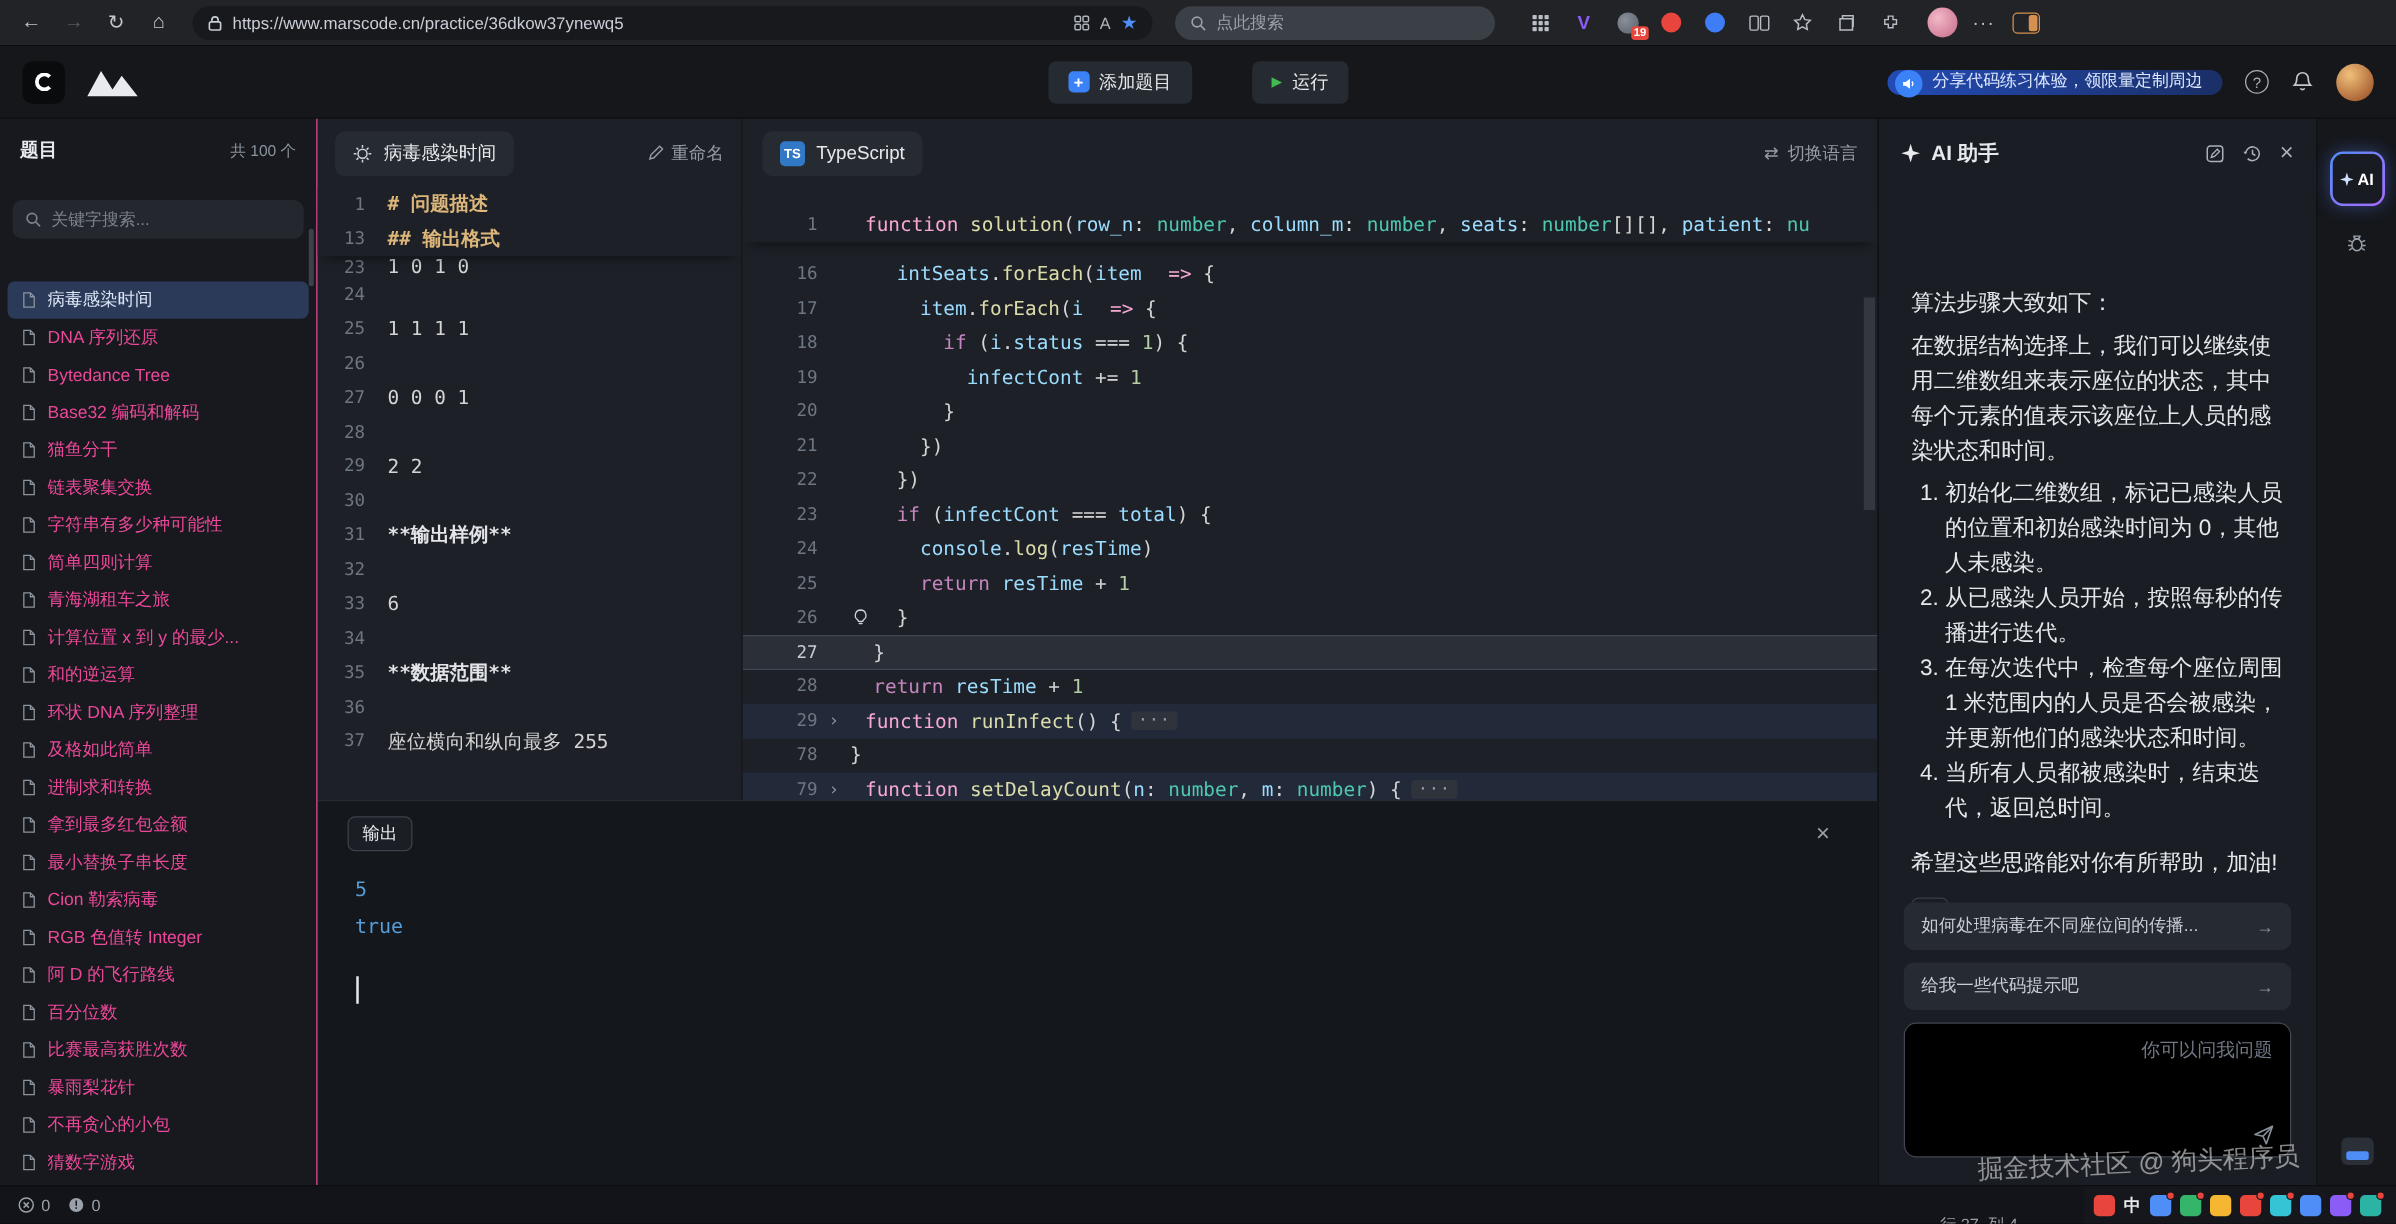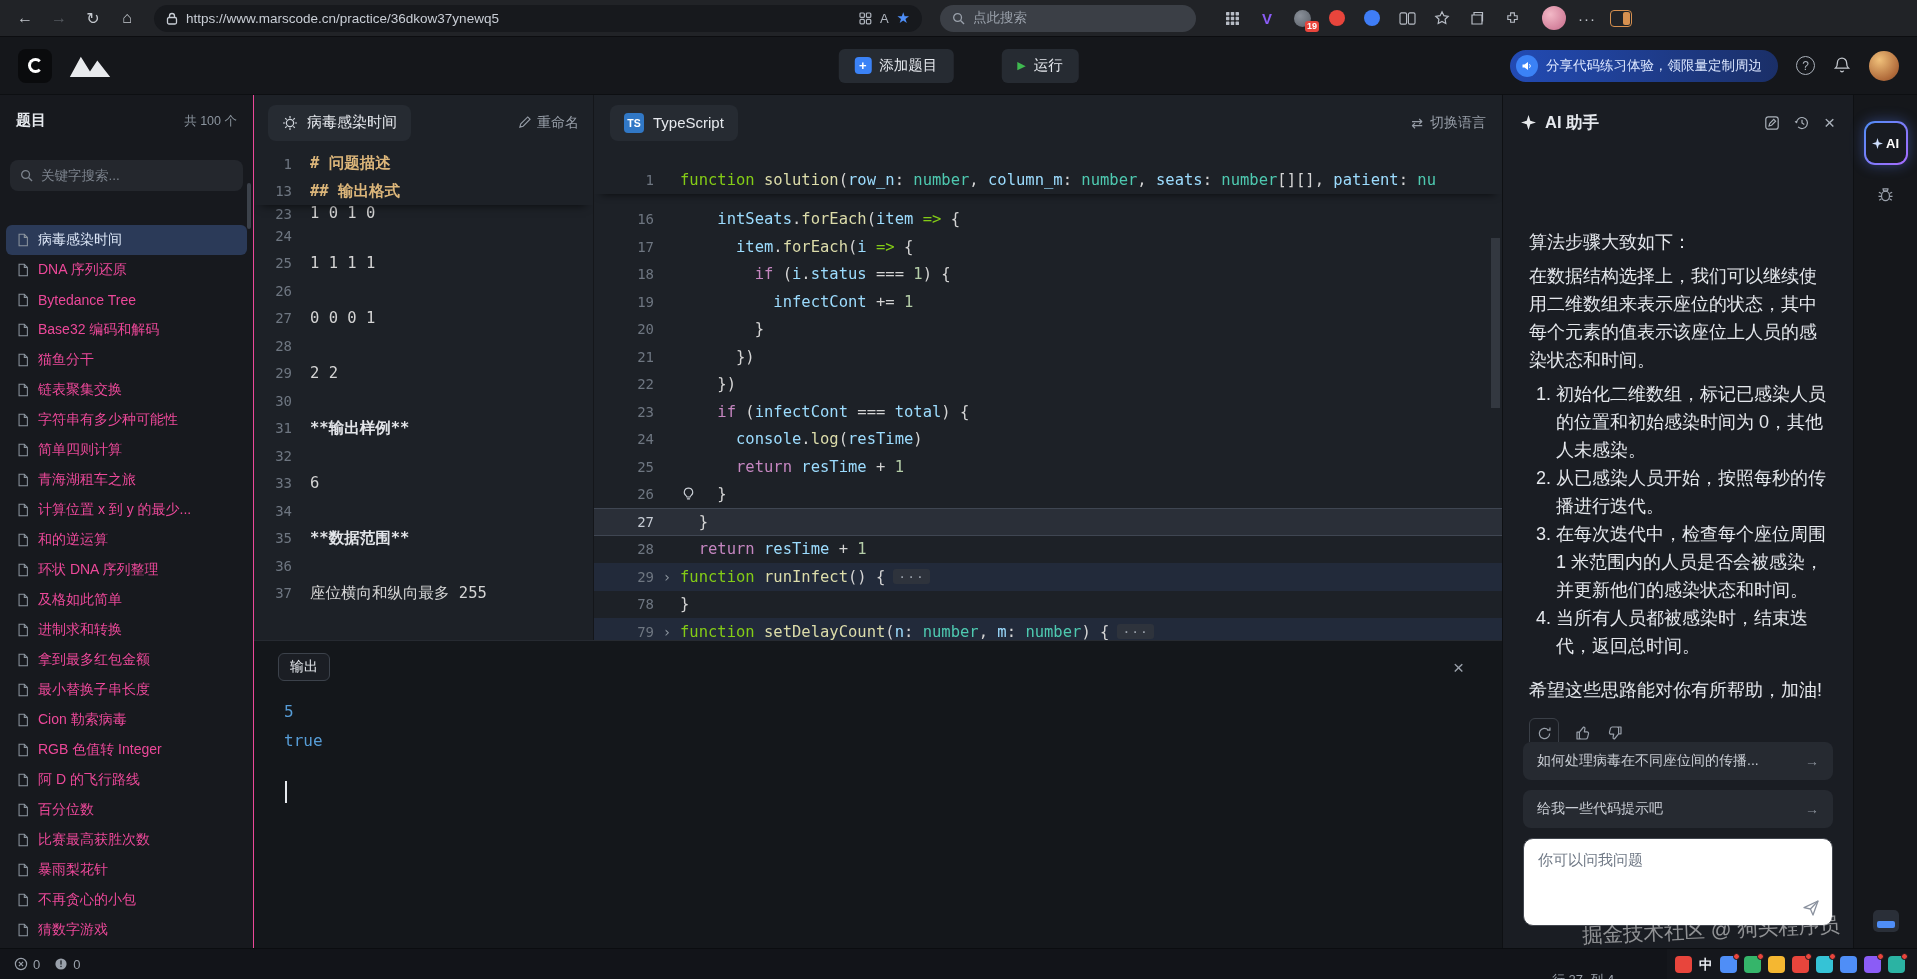--- a/index.html
+++ b/index.html
@@ -31,21 +31,21 @@
   
   .app-header{height:58px;background:#15171b;display:flex;align-items:center;padding:0 18px;position:relative;border-bottom:1px solid #0d0f12;}
   .logo-sq{width:34px;height:34px;background:#0a0b0d;border-radius:8px;display:flex;align-items:center;justify-content:center;flex:none;}
   .logo-arc{width:15px;height:15px;border:3.2px solid #fff;border-radius:50%;border-right-color:transparent;display:block;}
   .mars-logo{margin-left:16px;flex:none;}
   .header-center{position:absolute;left:50%;top:50%;transform:translate(-50%,-50%);display:flex;gap:48px;}
   .hbtn{display:flex;align-items:center;gap:8px;height:34px;padding:0 16px;background:#262b32;border:none;border-radius:6px;color:#e6e9ee;font-size:14.5px;font-family:inherit;white-space:nowrap;cursor:pointer;}
   .plus-ic{width:17px;height:17px;background:#3b82f6;border-radius:4px;color:#fff;font-size:13px;font-weight:700;display:flex;align-items:center;justify-content:center;}
   .play-ic{color:#3fb950;font-size:11px;}
   .header-right{margin-left:auto;display:flex;align-items:center;gap:18px;}
-  .banner{height:32px;border-radius:16px;background:linear-gradient(90deg,rgba(38,88,219,.8),rgba(33,76,196,.45));display:flex;align-items:center;gap:8px;padding:0 16px 0 6px;font-size:13.5px;color:#dce7ff;white-space:nowrap;}
+  .banner{height:20px;border-radius:16px;background:linear-gradient(90deg,rgba(38,88,219,.8),rgba(33,76,196,.45));display:flex;gap:8px;padding:0 16px 0 6px;font-size:13.5px;color:#dce7ff;white-space:nowrap;}
   .banner-ic{width:22px;height:22px;border-radius:50%;background:#3b82f6;display:flex;align-items:center;justify-content:center;flex:none;}
   .help-ic{width:19px;height:19px;border:1.5px solid #aab1ba;border-radius:50%;color:#aab1ba;font-size:12px;display:flex;align-items:center;justify-content:center;}
   .bell-wrap{display:flex;}
   .avatar{width:30px;height:30px;border-radius:50%;background:radial-gradient(circle at 35% 30%,#f0c07a,#b06a3a 70%,#7a4a28);}
 
   
   .workspace{display:flex;height:853px;}
 
   .sidebar{width:254px;background:#17191e;display:flex;flex-direction:column;position:relative;border-right:1px solid #ec4899;gap:20px;}
   .sb-head{display:flex;align-items:baseline;padding:16px 16px 10px;}
@@ -87,21 +87,21 @@
   .cline{display:flex;height:27.5px;align-items:center;position:relative;}
   .ln-g{width:60px;flex:none;text-align:right;color:#6e7681;font-size:14px;}
   .fold-z{width:26px;flex:none;text-align:center;color:#8b949e;font-size:14px;}
   .ctext{white-space:pre;}
   .cur{background:#2a2f38;box-shadow:inset 0 1px 0 #3f4652, inset 0 -1px 0 #3f4652;}
   .cur .ln-g{color:#c6ccd4;}
   .hlrow{background:rgba(70,110,190,.13);}
   .fold-mark{margin-left:8px;color:#9aa1ab;background:#2e333c;border-radius:3px;padding:0 5px;font-size:13px;letter-spacing:1px;}
   .bulb{position:absolute;left:88px;top:6px;display:flex;}
   .ep-vscroll{position:absolute;right:2px;top:72px;width:9px;height:170px;background:rgba(110,118,129,.28);}
-  .tk-kw{color:#84cc16;} .tk-ctl{color:#c586c0;} .tk-fn{color:#dcdcaa;} .tk-var{color:#9cdcfe;}
+  .tk-kw{color:#f9a8d4;margin-left:12px;} .tk-ctl{color:#c586c0;} .tk-fn{color:#dcdcaa;} .tk-var{color:#9cdcfe;}
   .tk-typ{color:#4ec9b0;} .tk-num{color:#b5cea8;} .tk-pln{color:#d4d4d4;}
 
   .output-panel{flex:1;background:#14171b;border-top:1px solid #262a31;display:flex;flex-direction:column;overflow:hidden;}
   .op-head{display:flex;align-items:center;padding:12px 20px 0 24px;flex:none;}
   .op-tab{border:1px solid #3c424b;border-radius:6px;padding:4px 11px;font-size:14px;color:#e6e9ee;background:#1b1e24;}
   .op-close{margin-left:auto;color:#9aa1ab;font-size:19px;margin-right:18px;line-height:1;}
   .op-body{padding:16px 0 0 30px;font-family:"DejaVu Sans Mono","Liberation Mono",monospace;font-size:16px;flex:1;}
   .oline{color:#569cd6;line-height:29px;white-space:pre;}
   .op-caret{display:block;width:2px;height:22px;background:#e6e9ee;margin-top:26px;margin-left:1px;}
 
@@ -114,21 +114,21 @@
   .ai-body{flex:1;padding:78px 26px 0;font-size:18px;line-height:28px;color:#e4e7ec;overflow:hidden;}
   .ai-body .ai-p + .ai-p{margin-top:6px;}
   .ai-ol{margin:6px 0 0;padding-left:27px;}
   .ai-closing{margin-top:16px;}
   .ai-actions{display:flex;align-items:center;gap:16px;margin-top:14px;color:#9aa1ab;}
   .ai-act{display:flex;align-items:center;justify-content:center;}
   .ai-act.boxed{width:30px;height:30px;border:1px solid #3a3f47;border-radius:6px;}
   .ai-foot{padding:0 20px 22px;flex:none;}
   .chip{height:38px;background:#262a31;border-radius:8px;display:flex;align-items:center;padding:0 14px;color:#c9cdd4;font-size:14px;margin-bottom:10px;white-space:nowrap;overflow:hidden;}
   .chip-arrow{margin-left:auto;color:#8b929c;padding-left:8px;}
-  .ai-input{height:88px;border:1px solid #42464e;border-radius:10px;background:#ffffff;position:relative;padding:12px 14px;}
+  .ai-input{height:108px;border:1px solid #42464e;border-radius:10px;background:#000000;position:relative;padding:12px 14px;text-align:right;}
   .ai-ph{color:#6f7885;font-size:15px;}
   .ai-send{position:absolute;right:12px;bottom:8px;color:#8a919e;display:flex;}
 
   .right-strip{width:64px;background:#15171b;border-left:1px solid #0e1013;display:flex;flex-direction:column;align-items:center;padding:26px 0 16px;}
   .ai-fab{width:44px;height:44px;border-radius:11px;display:flex;align-items:center;justify-content:center;gap:3px;font-size:13px;font-weight:700;color:#fff;
           background:linear-gradient(#181b21,#181b21) padding-box,linear-gradient(135deg,#4f8ef7,#a86bff) border-box;
           border:2px solid transparent;box-shadow:0 0 14px rgba(90,130,255,.4);}
   .strip-ic{margin-top:20px;display:flex;}
   .strip-bottom{margin-top:auto;width:26px;height:22px;border-radius:5px;background:#2a2f38;position:relative;}
   .strip-bottom::after{content:"";position:absolute;left:4px;right:4px;bottom:4px;height:7px;border-radius:2px;background:#4f8ef7;}

